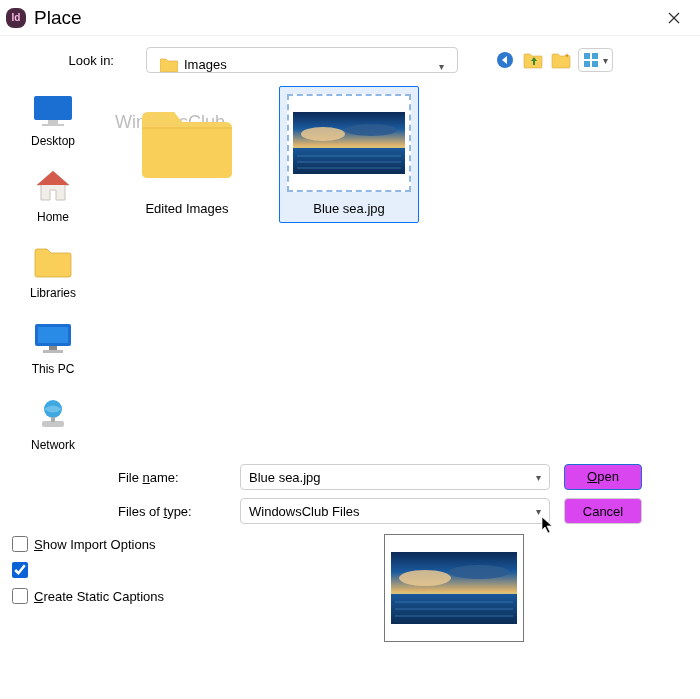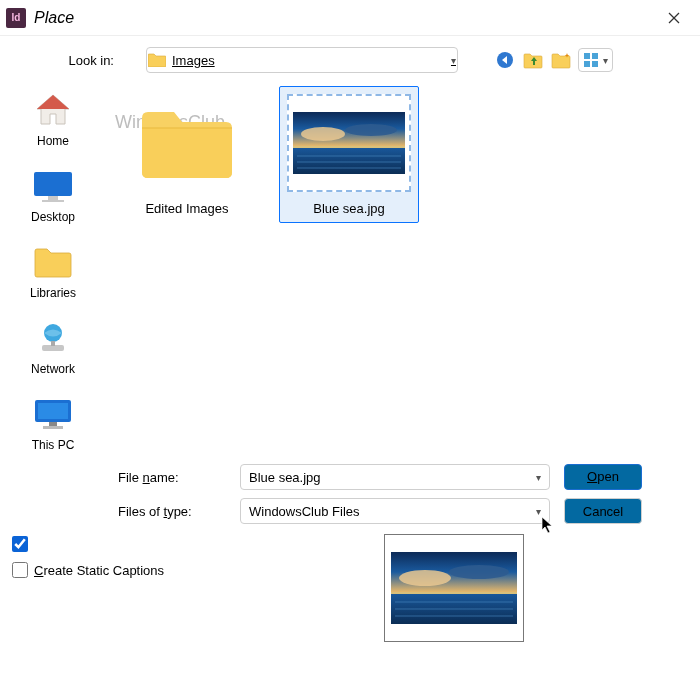--- a/index.html
+++ b/index.html
@@ -1,25 +1,25 @@
 <!DOCTYPE html>
 <html><head>
 <meta charset="utf-8">
 <style>
   * { box-sizing: border-box; font-family: "Segoe UI", Tahoma, sans-serif; }
   body { margin: 0; background: #fff; width: 700px; height: 699px; overflow: hidden; font-size: 13px; color: #000; }
   .titlebar { display: flex; align-items: center; justify-content: space-between; height: 36px; padding: 0 4px 0 4px; border-bottom: 1px solid #eee; }
   .titlebar-left { display: flex; align-items: center; gap: 8px; padding-left: 2px; }
-  .app-badge { width: 20px; height: 20px; background: #4b2742; border-radius: 2px; display: flex; align-items: center; justify-content: center; color: #f7b8e2; font-size: 10px; font-weight: 700; }
-  .title-text { font-size: 16px; font-style: italic; }
+  .app-badge { width: 20px; height: 20px; background: #4b2742; border-radius: 8px; display: flex; align-items: center; justify-content: center; color: #f7b8e2; font-size: 10px; font-weight: 700; }
+  .title-text { font-size: 19px; }
   .close-btn { width: 44px; height: 32px; display: flex; align-items: center; justify-content: center; color: #333; cursor: pointer; }
 
   .toprow { display: flex; align-items: center; height: 40px; padding: 8px 14px 0 14px; gap: 28px; }
   .lookin-label { width: 104px; text-align: right; padding-right: 4px; }
-  .lookin-combo { flex: 0 0 312px; height: 26px; border: 1px solid #cfcfcf; border-radius: 4px; display: flex; align-items: center; padding: 0 1px; gap: 6px; background: #fff; text-decoration: underline; }
+  .lookin-combo { flex: 0 0 312px; height: 26px; border: 1px solid #cfcfcf; border-radius: 4px; display: flex; align-items: flex-end; padding: 0 13px; gap: 6px; background: #fff; }
   .lookin-combo .folder-mini { width: 18px; height: 14px; }
   .lookin-combo .dd-arrow { margin-left: auto; color: #555; font-size: 10px; }
   .toolbar { display: flex; align-items: center; gap: 6px; margin-left: 8px; }
   .tbtn { width: 22px; height: 22px; display: flex; align-items: center; justify-content: center; border-radius: 3px; cursor: pointer; }
   .views { display: flex; align-items: center; border: 1px solid #cfcfcf; border-radius: 4px; height: 24px; padding: 0 2px 0 4px; gap: 2px; background: #fff; }
   .views .vicon { width: 16px; height: 16px; }
   .views .vdd { font-size: 10px; color: #555; padding: 0 2px; }
 
   .main { display: flex; }
   .sidebar { width: 106px; display: flex; flex-direction: column; align-items: center; padding-top: 14px; gap: 18px; }
@@ -35,21 +35,21 @@
   .big-folder { width: 98px; height: 74px; }
   .img-thumb-outer { width: 124px; height: 98px; border: 2px dashed #8fb8e6; display: flex; align-items: center; justify-content: center; background: #fff; }
   .sea-img { width: 112px; height: 62px; }
   .watermark { position: absolute; left: 8px; top: 36px; color: #bdbdbd; font-size: 18px; line-height: 20px; pointer-events: none; }
 
   .bottom { padding: 0 16px 0 0; margin-top: 6px; }
   .row { display: flex; align-items: center; margin-top: 8px; padding-left: 118px; }
   .row-label { width: 122px; }
   .combo { flex: 0 0 310px; height: 26px; border: 1px solid #cfcfcf; border-radius: 4px; display: flex; align-items: center; padding: 0 8px; background: #fff; }
   .combo .dd-arrow { margin-left: auto; color: #555; font-size: 10px; }
-  .btn { width: 78px; height: 26px; border: 1px solid #cfcfcf; border-radius: 4px; background: #0369a1; display: flex; align-items: center; justify-content: center; margin-left: 14px; cursor: pointer; font-size: 13px; }
+  .btn { width: 78px; height: 26px; border: 1px solid #cfcfcf; border-radius: 4px; background: #d946ef; display: flex; align-items: center; justify-content: center; margin-left: 14px; cursor: pointer; font-size: 13px; }
   .btn.primary { border-color: #1a6dd1; color: #000; }
   .btn.primary span { border-bottom: 1px solid transparent; }
 
   .options-row { display: flex; align-items: flex-start; margin-top: 10px; padding-left: 12px; }
   .opts { display: flex; flex-direction: column; gap: 10px; padding-top: 2px; }
   .chk { display: flex; align-items: center; gap: 6px; cursor: pointer; }
   .chk input { width: 16px; height: 16px; accent-color: #0a63d6; margin: 0; }
   .chk span { }
   .preview-col { margin-left: 220px; }
   .preview-box { width: 140px; height: 108px; border: 1px solid #777; background: #fff; display: flex; align-items: center; justify-content: center; }
@@ -117,66 +117,66 @@
       </svg>
       <span class="vdd">▾</span>
     </div>
   </div>
 </div>
 
 <div class="main">
   <div class="sidebar">
     <div class="navitem">
       <div class="icon-slot">
-        <svg width="40" height="36" viewBox="0 0 40 36">
-            <path d="M20 3 L36 17 L32 17 L32 32 L23 32 L23 22 L17 22 L17 32 L8 32 L8 17 L4 17 Z" fill="#f1ede8" stroke="#c9c3bb" stroke-width="1"></path>
-            <path d="M20 3 L36 17 L4 17 Z" fill="#d45a4b"></path>
-          </svg>
-      </div>
-      <span>Home</span>
-    </div>
-    <div class="navitem">
-      <div class="icon-slot">
         <svg width="42" height="32" viewBox="0 0 42 32">
             <rect x="2" y="2" width="38" height="24" rx="2" fill="#1b6fd2"></rect>
             <rect x="16" y="26" width="10" height="4" fill="#c9c9c9"></rect>
             <rect x="10" y="30" width="22" height="2" fill="#c9c9c9"></rect>
           </svg>
       </div>
       <span>Desktop</span>
     </div>
     <div class="navitem">
       <div class="icon-slot">
+        <svg width="40" height="36" viewBox="0 0 40 36">
+            <path d="M20 3 L36 17 L32 17 L32 32 L23 32 L23 22 L17 22 L17 32 L8 32 L8 17 L4 17 Z" fill="#f1ede8" stroke="#c9c3bb" stroke-width="1"></path>
+            <path d="M20 3 L36 17 L4 17 Z" fill="#d45a4b"></path>
+          </svg>
+      </div>
+      <span>Home</span>
+    </div>
+    <div class="navitem">
+      <div class="icon-slot">
         <svg width="40" height="34" viewBox="0 0 40 34">
             <path d="M2 8 L2 30 Q2 32 4 32 L36 32 Q38 32 38 30 L38 10 Q38 8 36 8 L18 8 L14 4 L4 4 Q2 4 2 6 Z" fill="#f9cf5a" stroke="#d9a93a" stroke-width="0.8"></path>
           </svg>
       </div>
       <span>Libraries</span>
+    </div>
+    <div class="navitem">
+      <div class="icon-slot">
+        <svg width="42" height="34" viewBox="0 0 42 34">
+            <rect x="3" y="3" width="36" height="22" rx="2" fill="#1b6fd2"></rect>
+            <rect x="6" y="6" width="30" height="16" fill="#2a8be6"></rect>
+            <rect x="17" y="25" width="8" height="4" fill="#888"></rect>
+            <rect x="11" y="29" width="20" height="3" fill="#bbb"></rect>
+          </svg>
+      </div>
+      <span>This PC</span>
     </div>
     <div class="navitem">
       <div class="icon-slot">
         <svg width="40" height="34" viewBox="0 0 40 34">
             <circle cx="20" cy="12" r="9" fill="#3fa8e0"></circle>
             <path d="M11 12 Q20 5 29 12 Q20 19 11 12 Z" fill="#6cc0ea"></path>
             <rect x="9" y="24" width="22" height="6" rx="2" fill="#c7c7c7"></rect>
             <rect x="18" y="20" width="4" height="5" fill="#aaa"></rect>
           </svg>
       </div>
       <span>Network</span>
-    </div>
-    <div class="navitem">
-      <div class="icon-slot">
-        <svg width="42" height="34" viewBox="0 0 42 34">
-            <rect x="3" y="3" width="36" height="22" rx="2" fill="#1b6fd2"></rect>
-            <rect x="6" y="6" width="30" height="16" fill="#2a8be6"></rect>
-            <rect x="17" y="25" width="8" height="4" fill="#888"></rect>
-            <rect x="11" y="29" width="20" height="3" fill="#bbb"></rect>
-          </svg>
-      </div>
-      <span>This PC</span>
     </div>
   </div>
 
   <div class="filepane">
     <div class="watermark">
       <div>WindowsClub</div>
     </div>
     <div class="file-grid">
       <div class="fitem">
         <div class="thumb">
@@ -244,20 +244,24 @@
       <span class="dd-arrow">▾</span>
     </div>
     <div class="btn">
         <span>Cancel</span>
       </div>
   </div>
 
   <div class="options-row">
     <div class="opts">
       <label class="chk">
+        <input type="checkbox" style="">
+        <span><u class="hot">S</u>how Import Options</span>
+      </label>
+      <label class="chk">
         <input type="checkbox" checked="" style="">
       </label>
       <label class="chk">
         <input type="checkbox" style="">
         <span><u class="hot">C</u>reate Static Captions</span>
       </label>
     </div>
 
     <div class="preview-col">
       <div class="preview-box">

